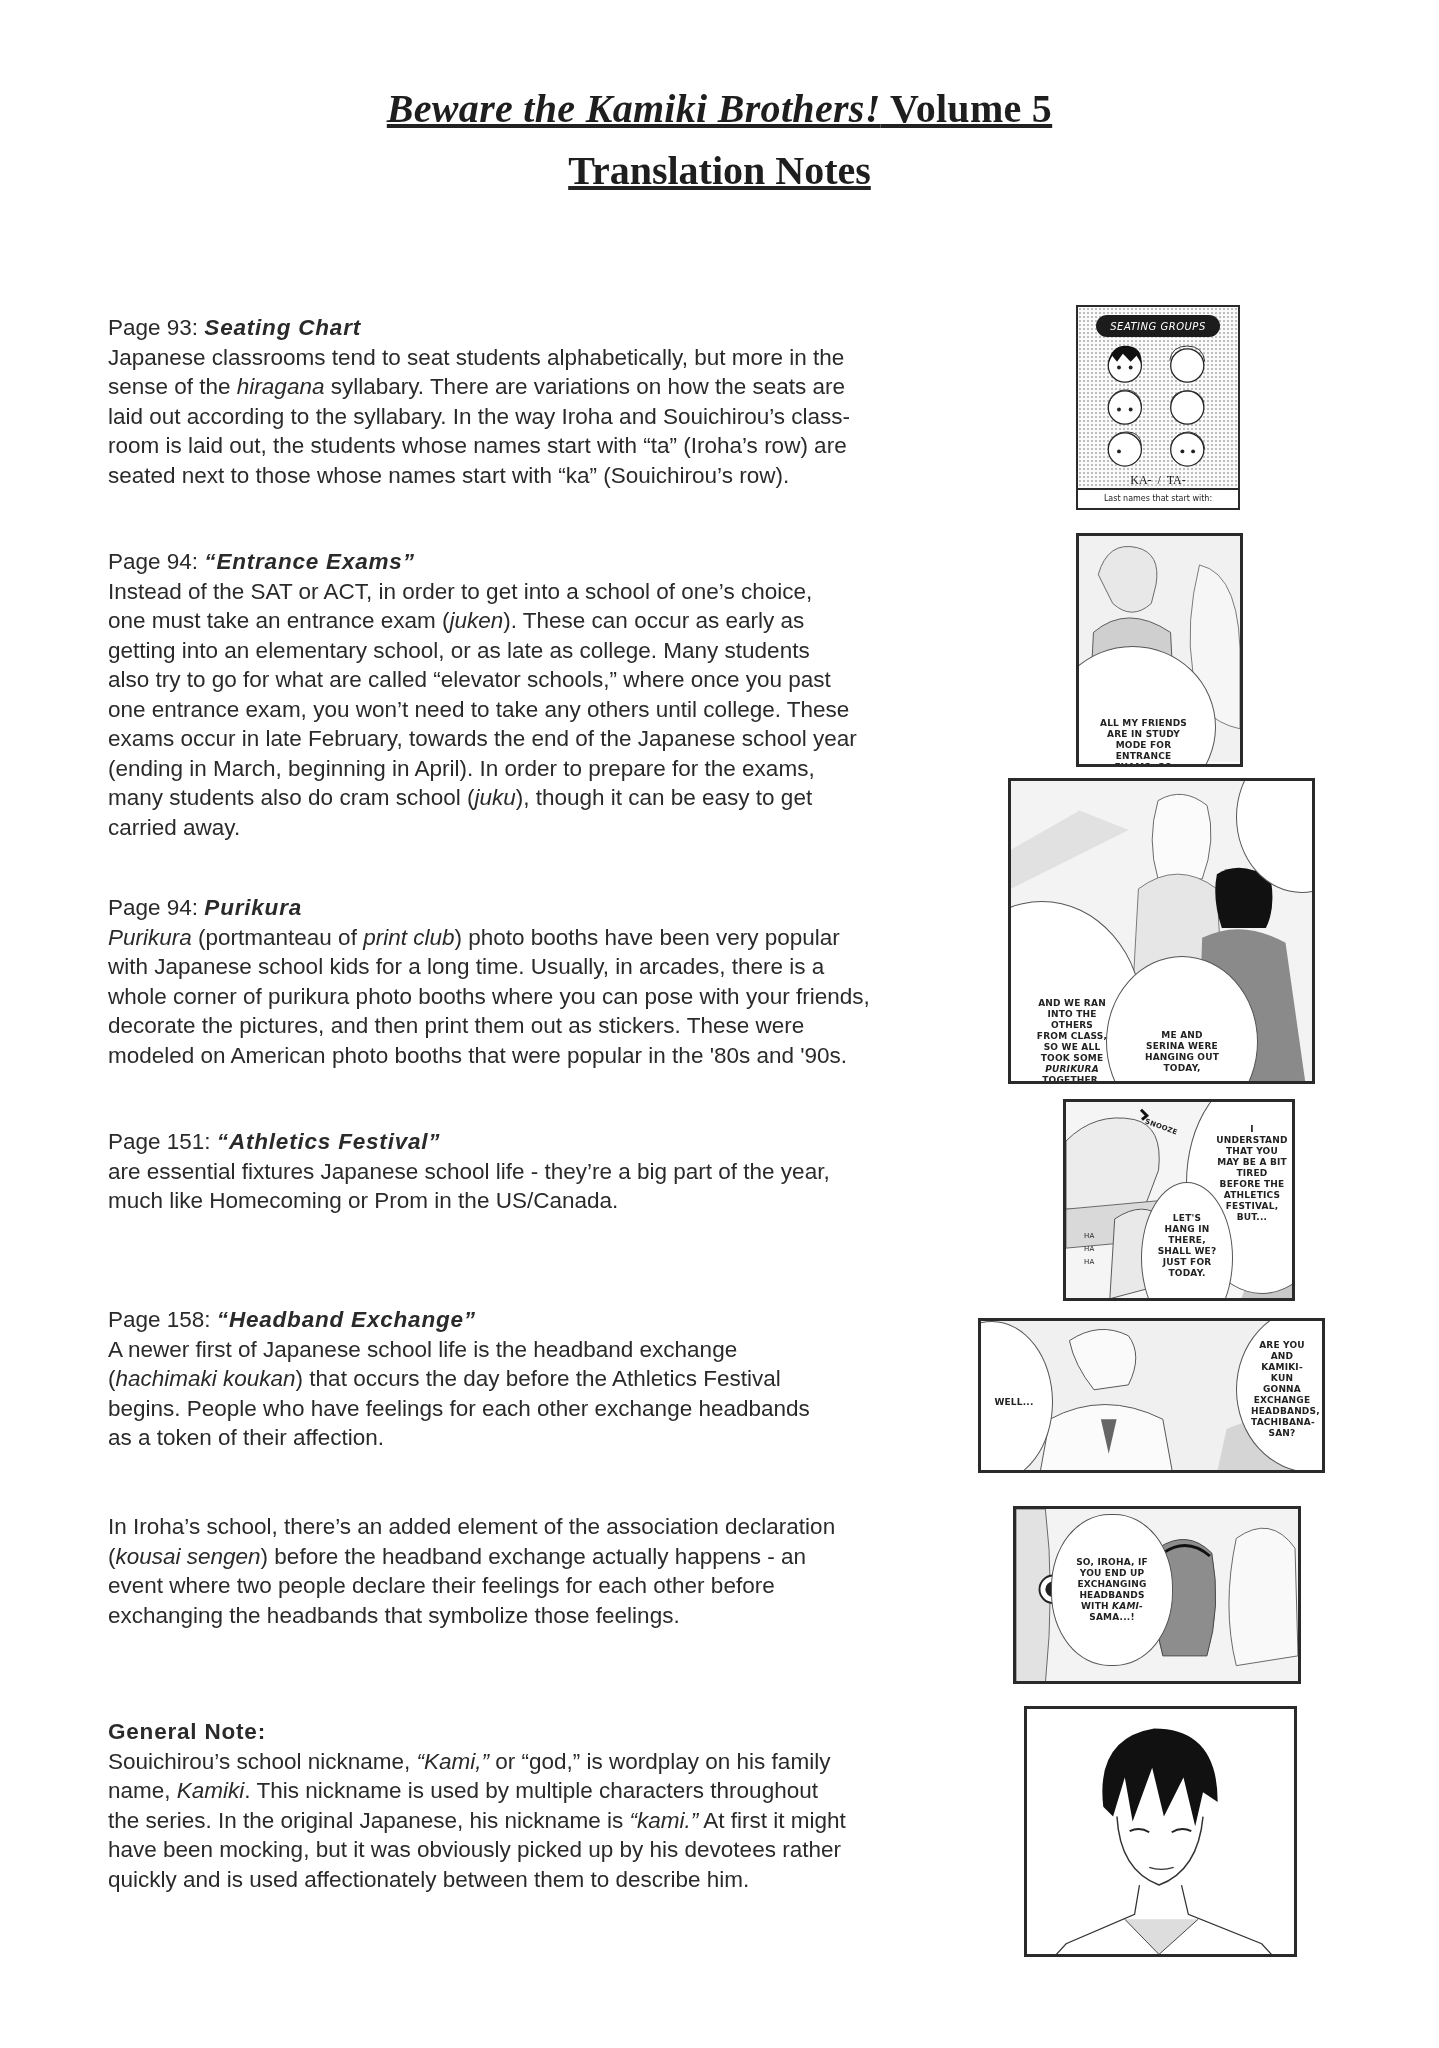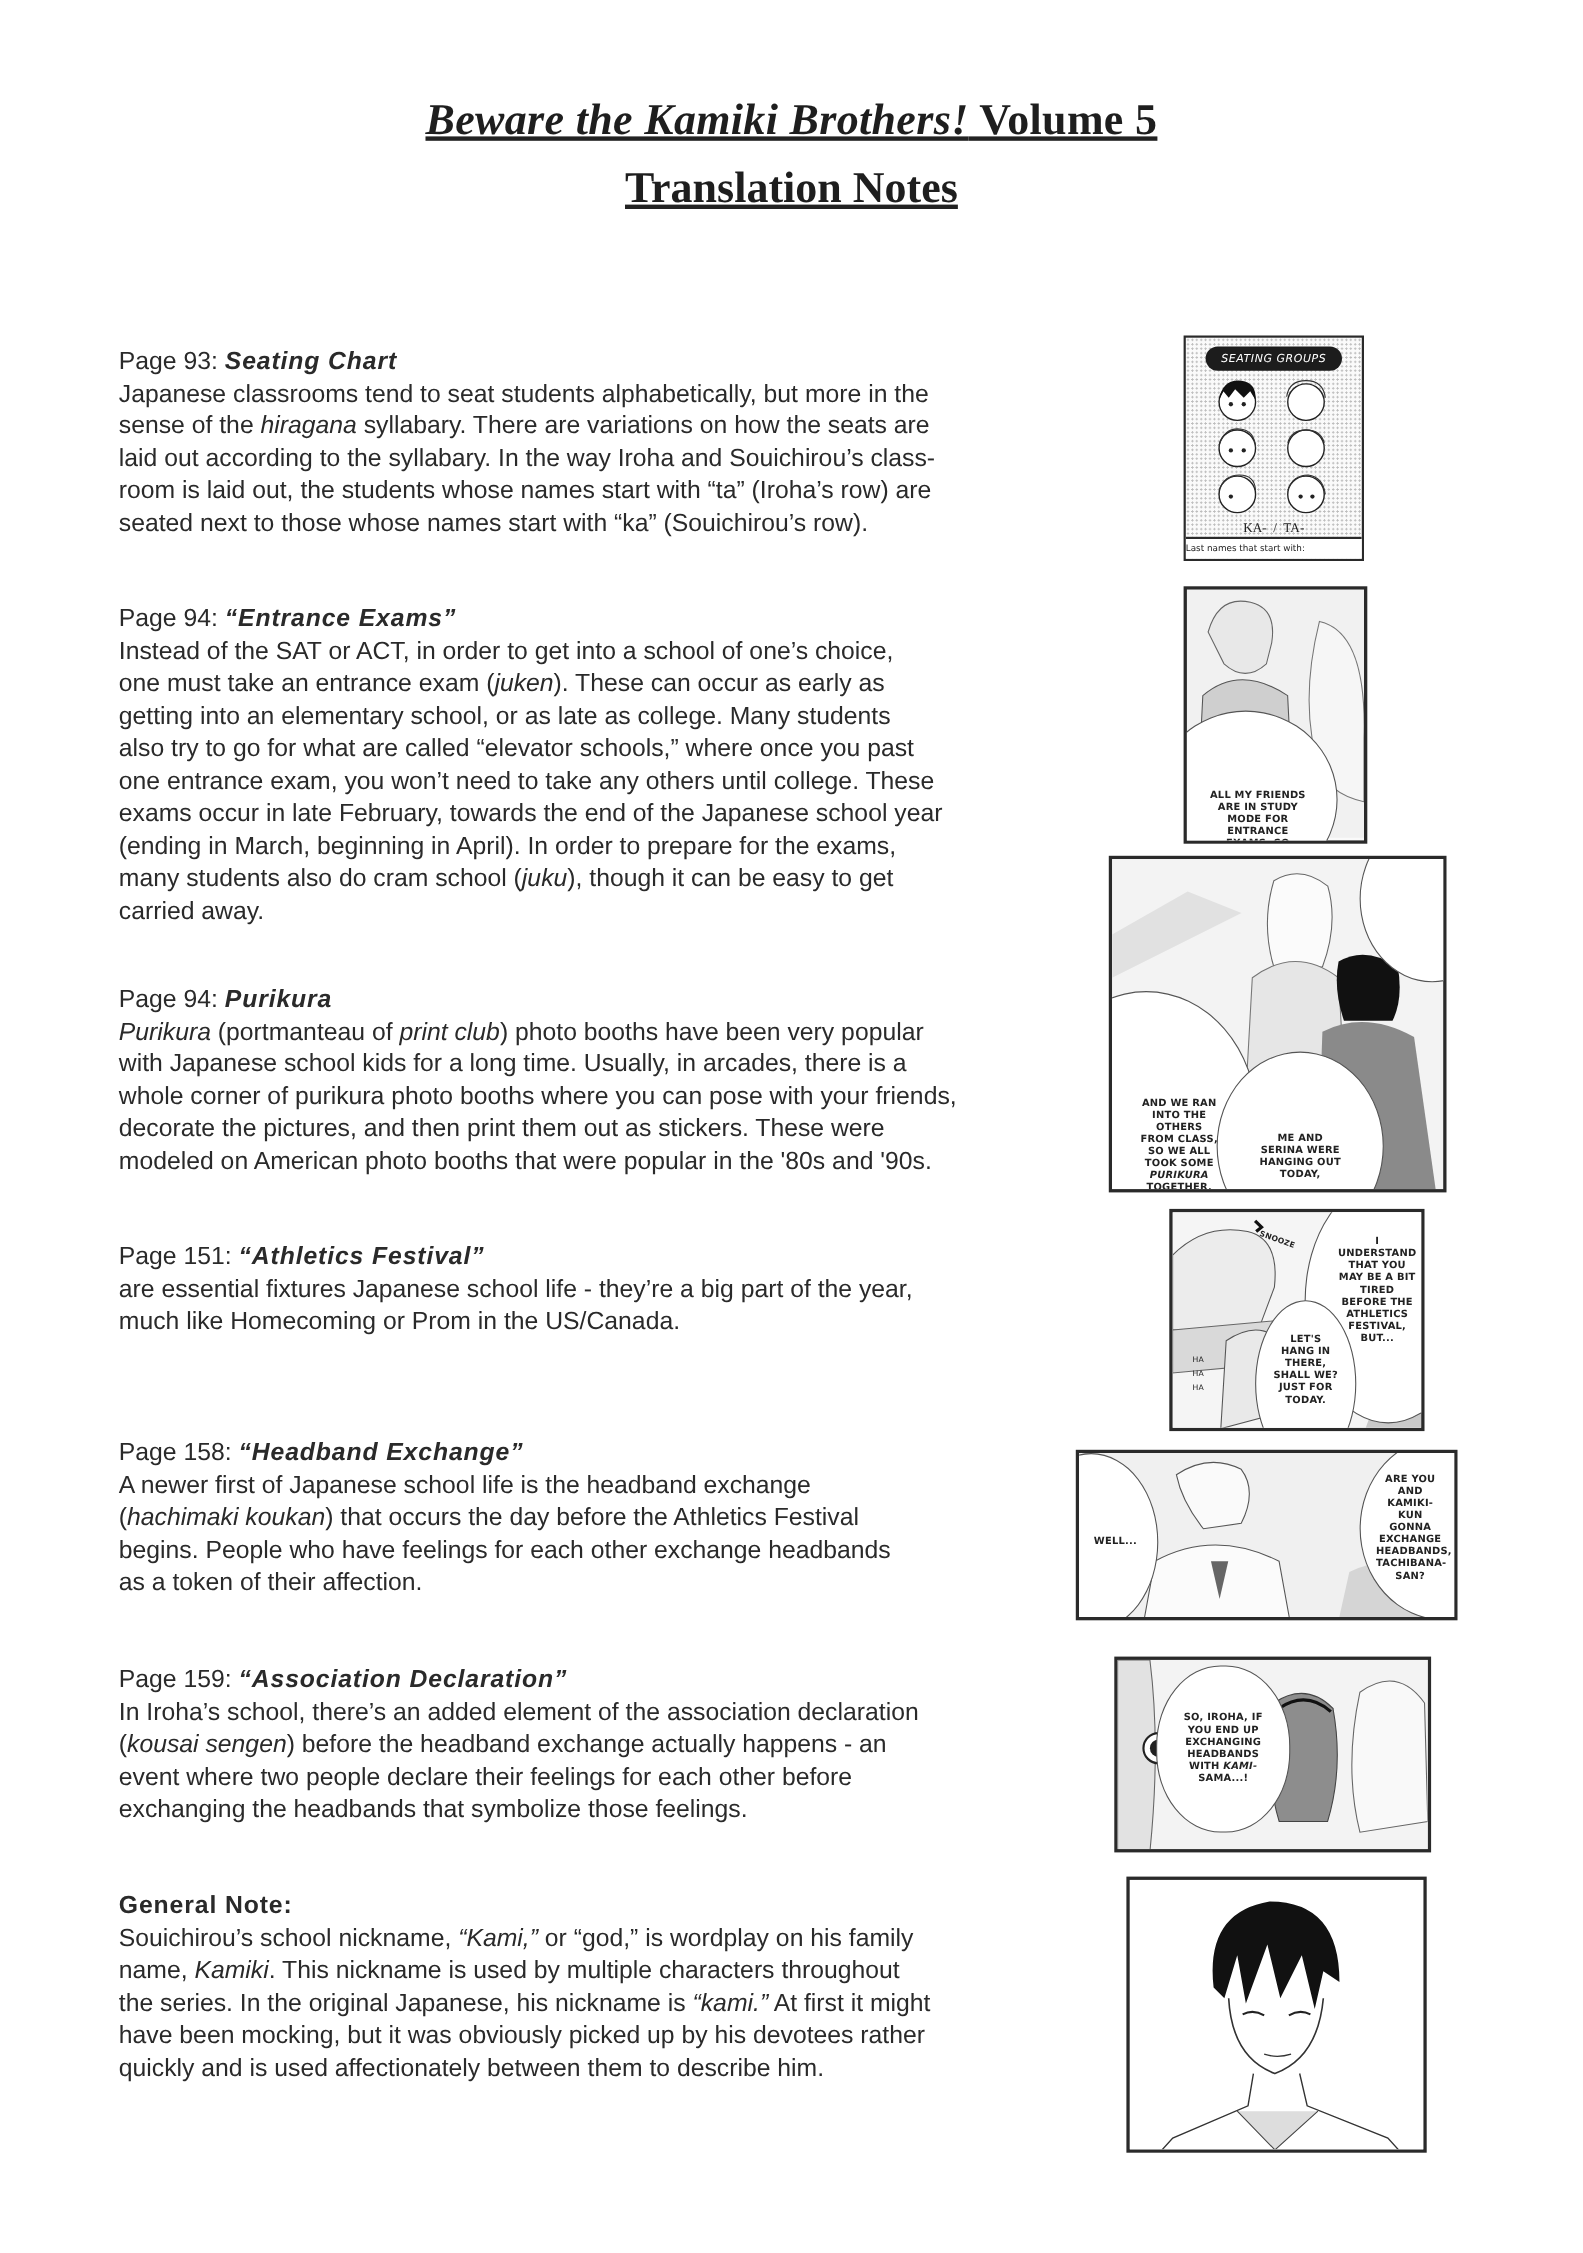--- a/index.html
+++ b/index.html
@@ -84,21 +84,20 @@
     <span class="body"><span>much like Homecoming or Prom in the US/Canada.</span></span>
   </div>
 <div class="note" id="note-4" style="top:1305px">
     <span class="hd"><span>Page 158: </span><b>“Headband Exchange”</b></span>
     <span class="body"><span>A newer first of Japanese school life is the headband exchange</span></span>
     <span class="body"><span>(</span><i>hachimaki koukan</i><span>) that occurs the day before the Athletics Festival</span></span>
     <span class="body"><span>begins. People who have feelings for each other exchange headbands</span></span>
     <span class="body"><span>as a token of their affection.</span></span>
   </div>
 <div class="note" id="note-5" style="top:1512px">
-    <span class="hd"><span>Page 159: </span><b>“Association Declaration”</b></span>
     <span class="body"><span>In Iroha’s school, there’s an added element of the association declaration</span></span>
     <span class="body"><span>(</span><i>kousai sengen</i><span>) before the headband exchange actually happens - an</span></span>
     <span class="body"><span>event where two people declare their feelings for each other before</span></span>
     <span class="body"><span>exchanging the headbands that symbolize those feelings.</span></span>
   </div>
 <div class="note" id="note-6" style="top:1717px">
     <span class="hd plain"><b>General Note:</b></span>
     <span class="body"><span>Souichirou’s school nickname, </span><i>“Kami,”</i><span> or “god,” is wordplay on his family</span></span>
     <span class="body"><span>name, </span><i>Kamiki</i><span>. This nickname is used by multiple characters throughout</span></span>
     <span class="body"><span>the series. In the original Japanese, his nickname is </span><i>“kami.”</i><span> At first it might</span></span>
@@ -129,21 +128,21 @@
       <circle cx="42" cy="62" r="2"></circle>
         <circle cx="54" cy="62" r="2"></circle>
       <circle cx="42" cy="105" r="2"></circle>
         <circle cx="54" cy="105" r="2"></circle>
       <circle cx="42" cy="148" r="2"></circle>
         <circle cx="118" cy="148" r="2"></circle>
         <circle cx="107" cy="148" r="2"></circle>
     </g>
   </svg>
   <div style="position:absolute; left:0; right:0; top:166px; text-align:center; font-family:Liberation Serif, serif; font-size:12px; color:#222; white-space:pre;">KA-  /  TA-</div>
-  <div style="position:absolute; left:0; right:0; bottom:0; height:18px; border-top:2px solid #2a2a2a; background:#fff; font-family:'DejaVu Sans',sans-serif; font-size:8px; line-height:18px; color:#222;">Last names that start with:</div>
+  <div style="position:absolute; left:0; right:0; bottom:0; height:18px; border-top:2px solid #2a2a2a; background:#fff; text-align:center; font-family:'DejaVu Sans',sans-serif; font-size:8px; line-height:18px; color:#222;">Last names that start with:</div>
 </div>
 
 <div class="panel" style="left:1076px; top:533px; width:167px; height:234px;">
   <svg class="art" viewBox="0 0 167 234">
     <rect width="167" height="234" fill="#f1f1f1"></rect>
     <path d="M20 40 Q30 5 60 12 Q85 18 80 50 L75 70 Q55 88 35 70 Z" fill="#e8e8e8" stroke="#666" stroke-width="1"></path>
     <path d="M15 100 Q50 70 95 100 L100 200 L10 200 Z" fill="#cfcfcf" stroke="#555" stroke-width="1"></path>
     <path d="M125 30 Q170 40 167 140 L167 200 Q120 190 118 140 Q110 90 125 30 Z" fill="#f6f6f6" stroke="#777" stroke-width="1"></path>
   </svg>
   <div class="bubble" style="left:-30px; top:110px; width:165px; height:160px;">

